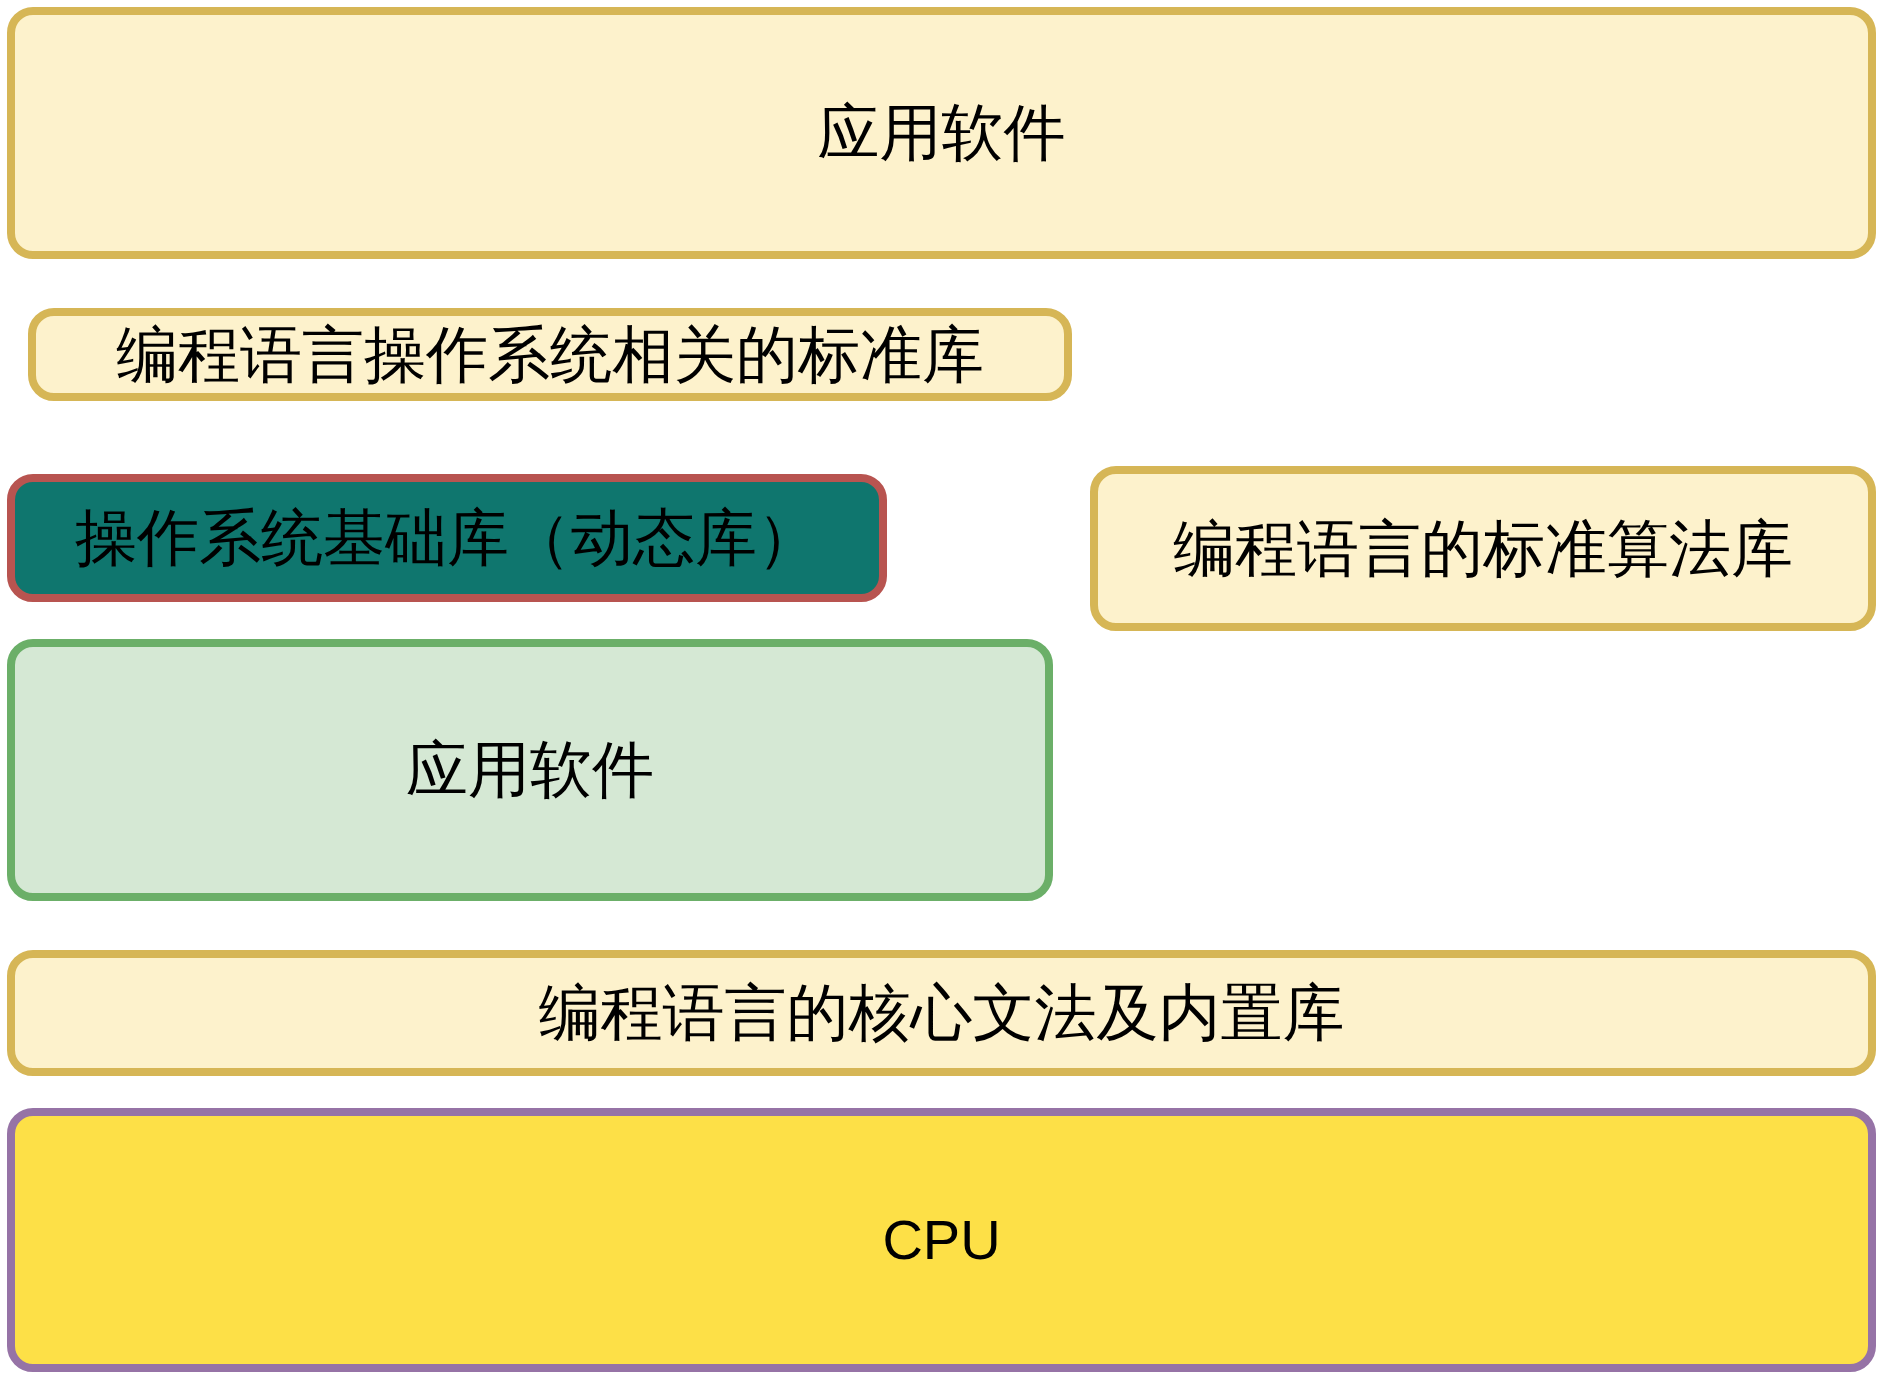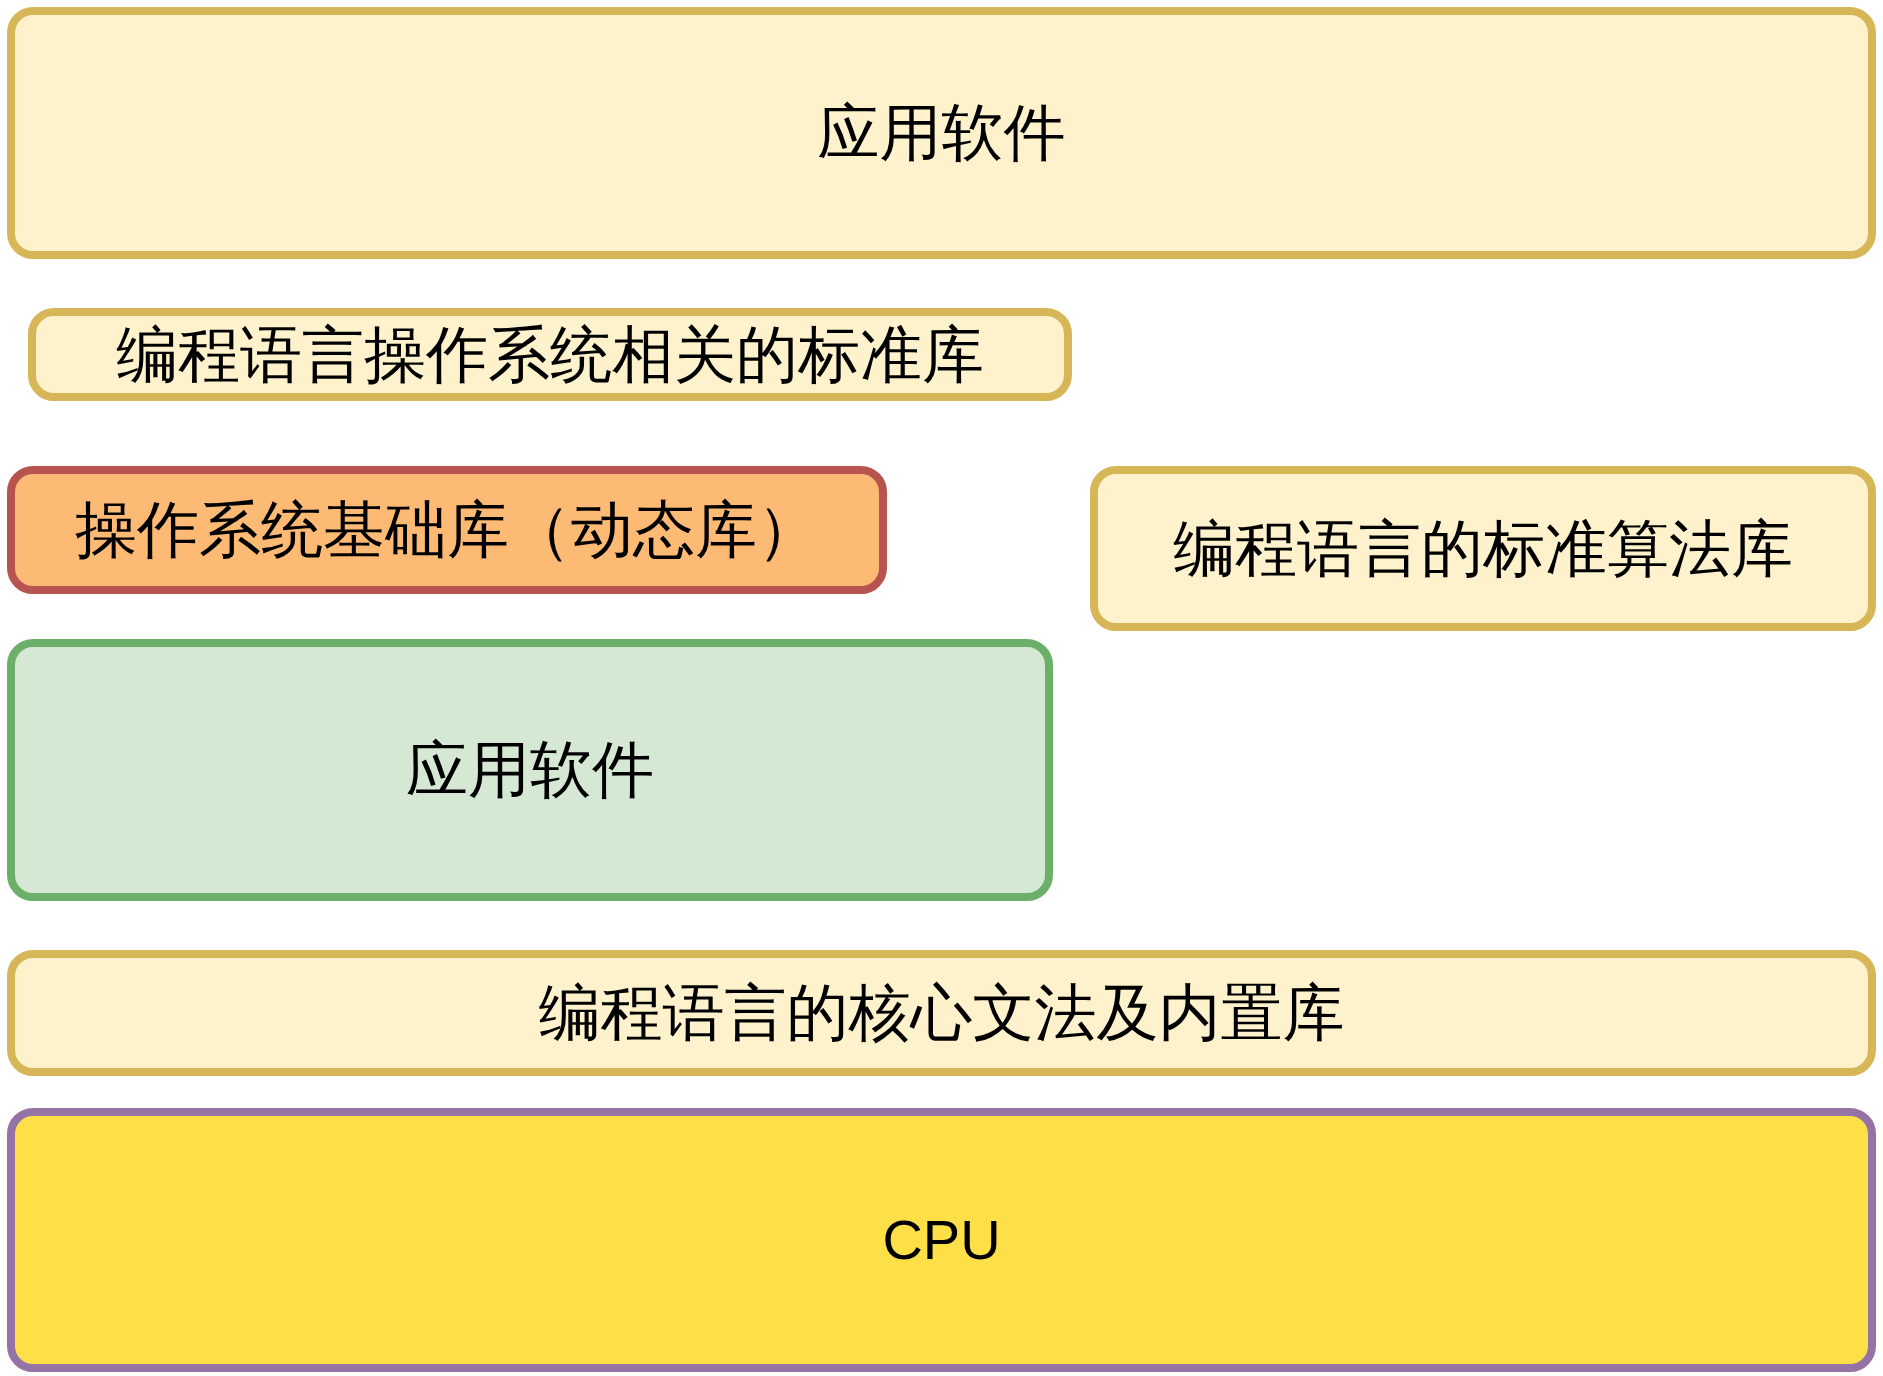--- a/index.html
+++ b/index.html
@@ -40,22 +40,23 @@
   
   .theme-yellow {
     background: #FDF2CC;
     border-color: #D6B656;
   }
   .theme-green {
     background: #D5E8D4;
     border-color: #6BAF68;
   }
   .theme-red {
-    background: #fdba74;
+    background: #0f766e;
     border-color: #B85450;
+    margin-top: 8px;
   }
   .theme-purple {
     background: #fde047;
     border-color: #9673A6;
   }
 
   
   #n-app {
     left: 7px;  top: 7px;
     width: 1869px; height: 252px;

